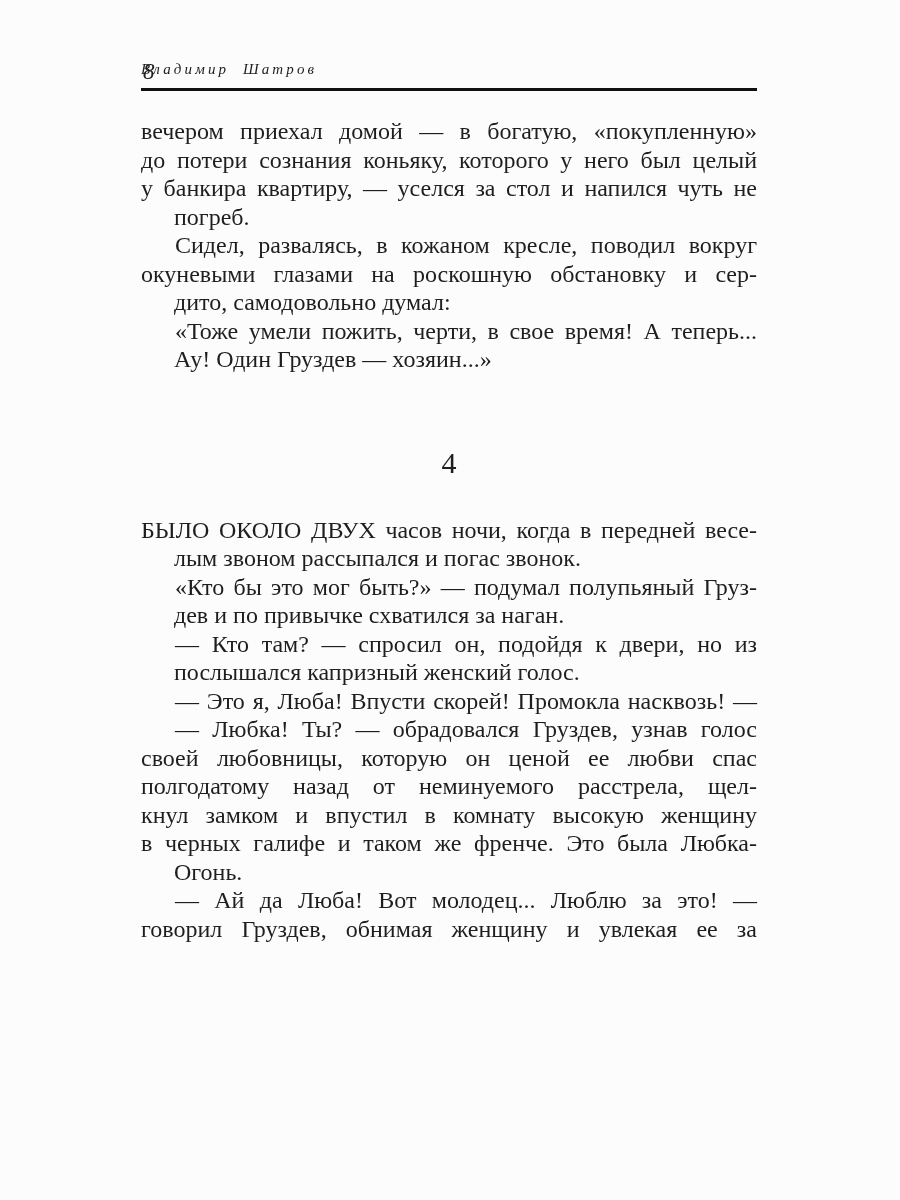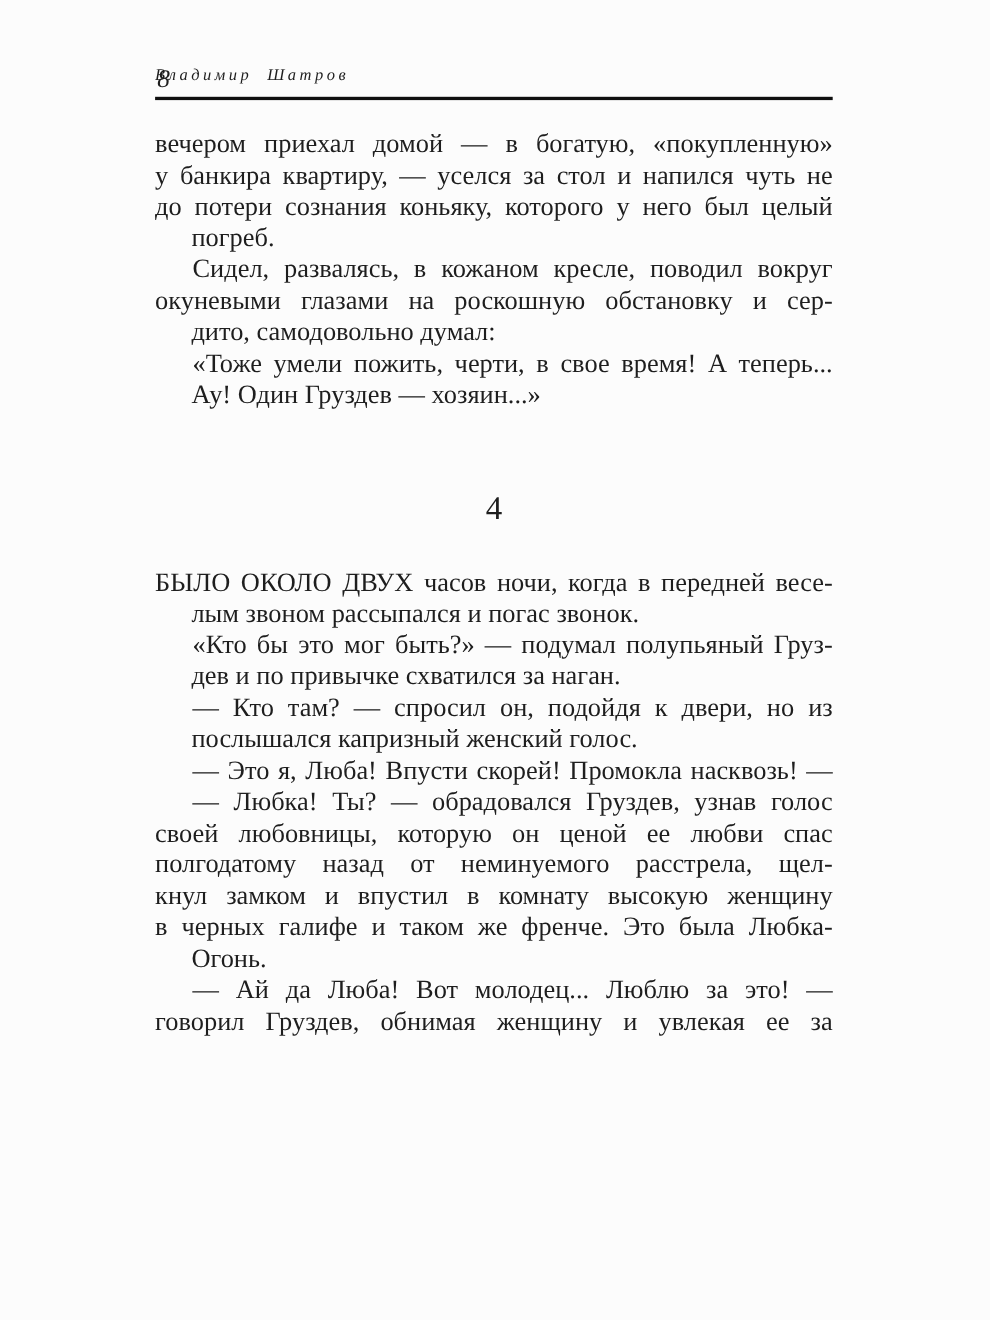--- a/index.html
+++ b/index.html
@@ -78,22 +78,22 @@
     <header class="running-head">
       <span class="folio">8</span>
       <span class="running-title">Владимир Шатров</span>
     </header>
     <hr class="rule">
 
     <main class="text-block">
 
       <p class="para">
         <span class="line">вечером приехал домой — в богатую, «покупленную»</span>
+        <span class="line">до потери сознания коньяку, которого у него был целый</span>
         <span class="line">у банкира квартиру, — уселся за стол и напился чуть не</span>
-        <span class="line">до потери сознания коньяку, которого у него был целый</span>
         <span class="line end">погреб.</span>
       </p>
 
       <p class="para">
         <span class="line ind">Сидел, развалясь, в кожаном кресле, поводил вокруг</span>
         <span class="line">окуневыми глазами на роскошную обстановку и сер-</span>
         <span class="line end">дито, самодовольно думал:</span>
       </p>
 
       <p class="para">

